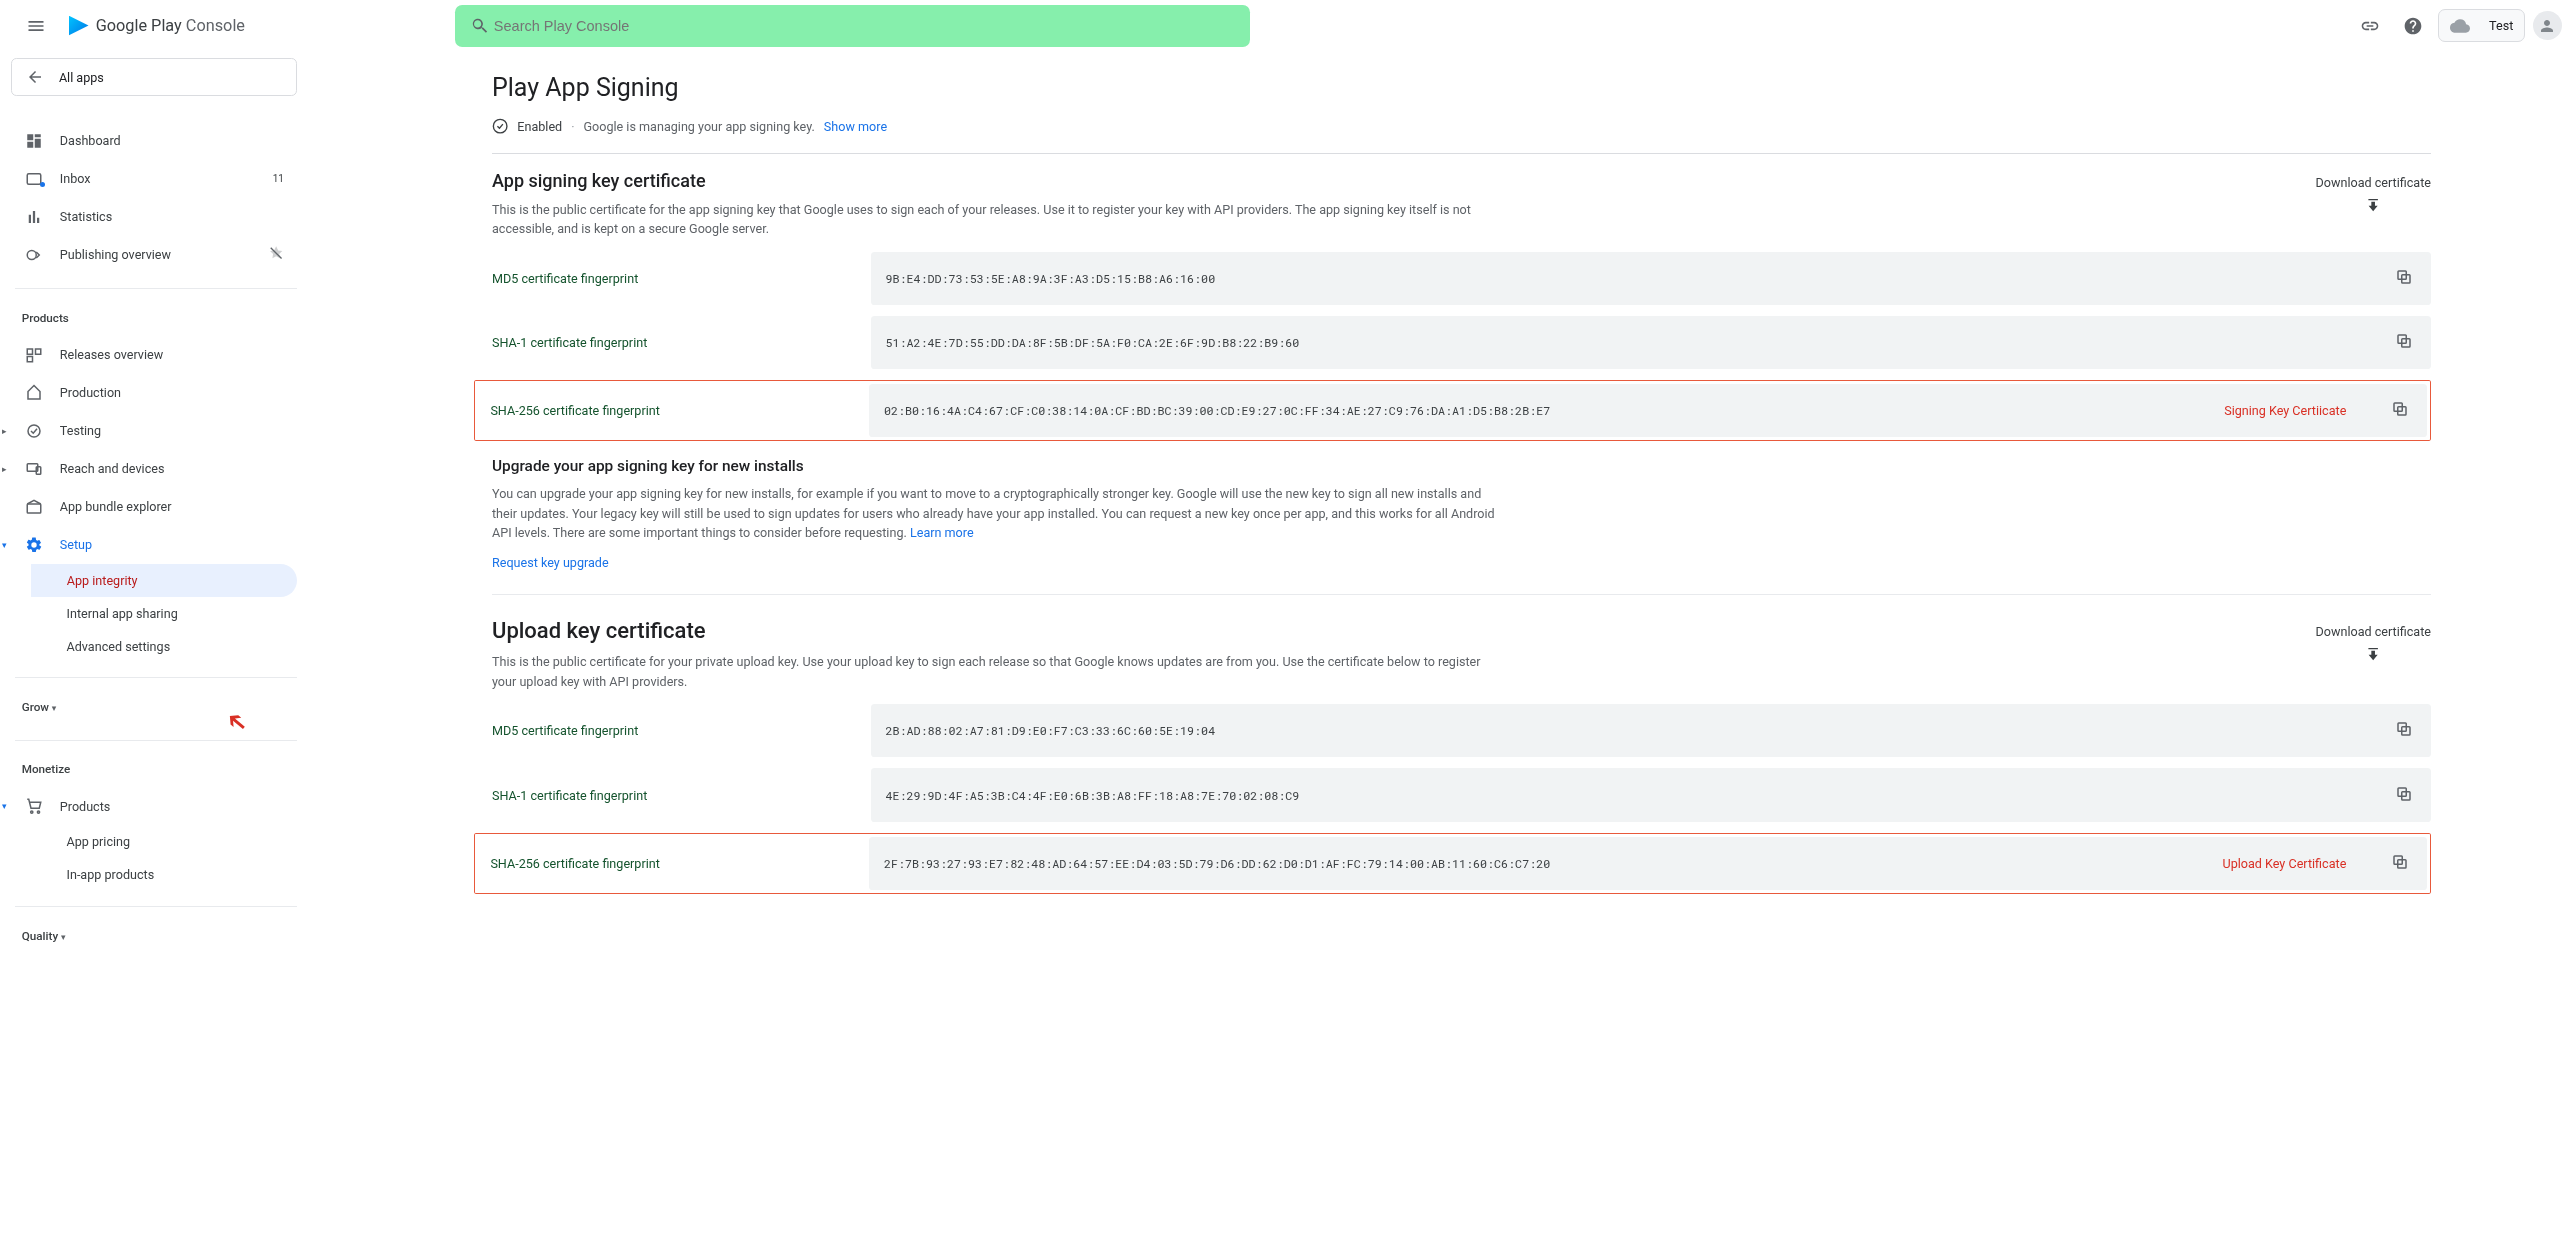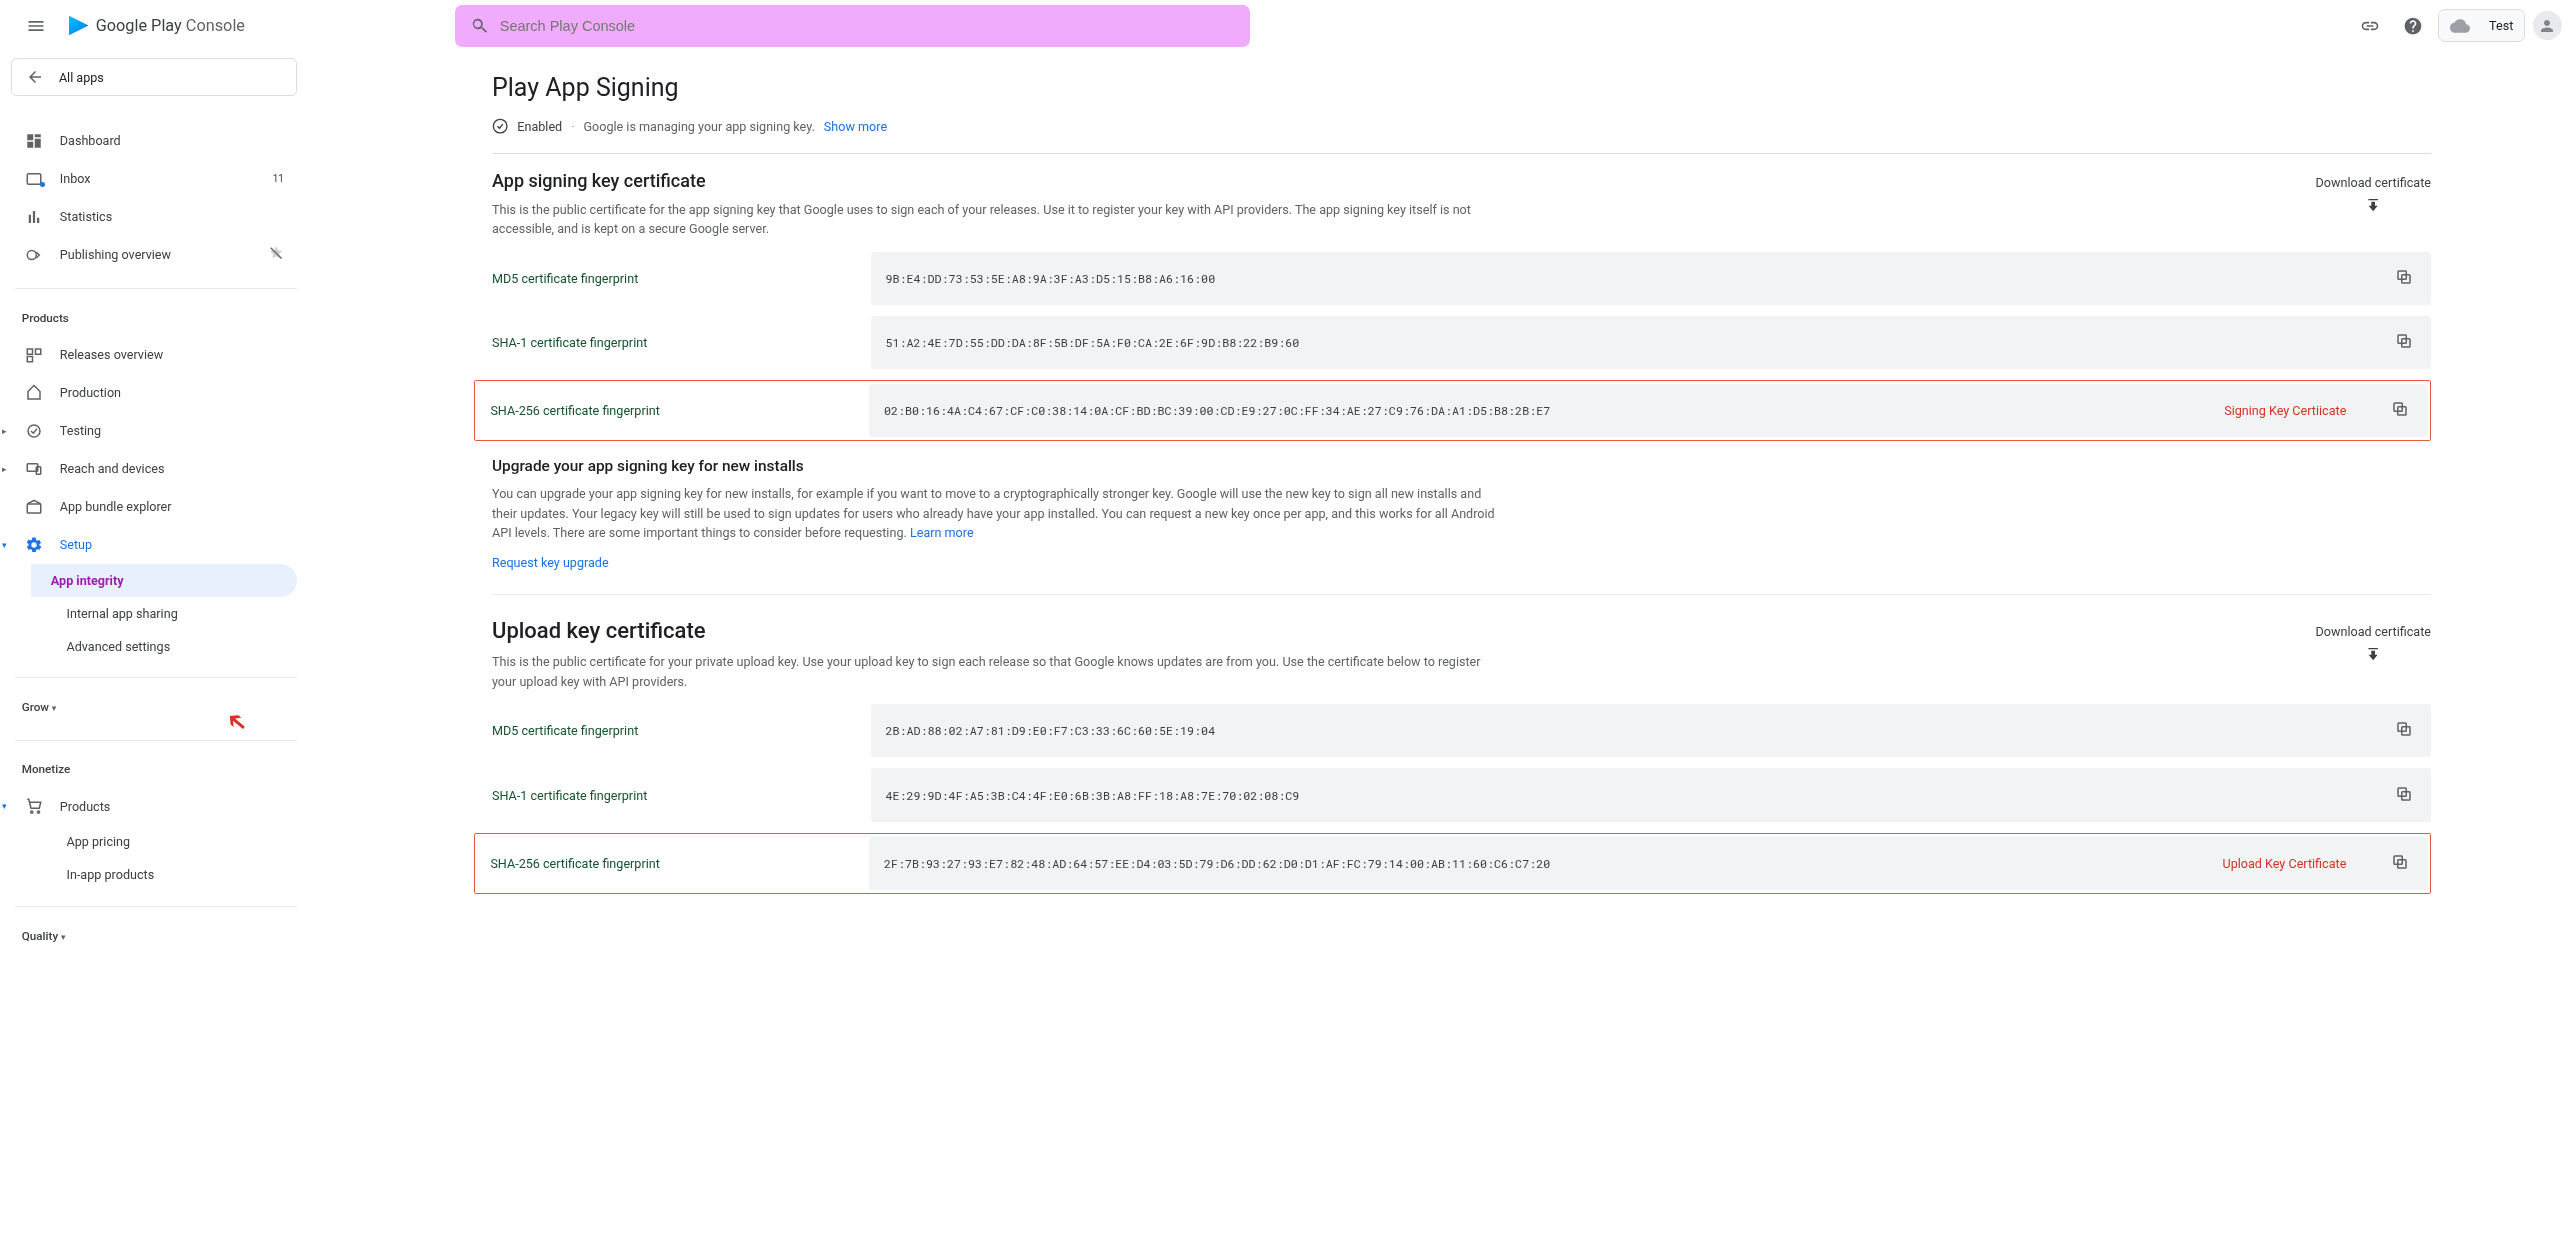--- a/index.html
+++ b/index.html
@@ -5,39 +5,39 @@
     * { box-sizing: border-box; margin: 0; padding: 0; }
     body { font-family: 'Google Sans', Roboto, Arial, sans-serif; font-size: 12.6px; color: #202124; background: #fff; }
     
     .topbar { display: flex; align-items: center; height: 51px; padding: 0 14.5px; gap: 11px; }
     .menu-btn { width: 43px; height: 43px; display: flex; align-items: center; justify-content: center; cursor: pointer; color: #5f6368; }
     .logo-wrap { display: flex; align-items: center; gap: 7.2px; }
     .logo-triangle { width: 20px; height: 20px; background: linear-gradient(135deg, #00c4ff 0%, #0073e6 100%); clip-path: polygon(0 0, 100% 50%, 0 100%); position: relative; }
     .brand-text { font-size: 16.3px; color: #5f6368; }
     .brand-text .dark { color: #3c4043; }
     .search-wrap { margin-left: 199px; flex: 0 0 795px; }
-    .search-box { background: #f0abfc; border-radius: 7.2px; height: 42px; display: flex; align-items: center; padding: 0 14.5px; gap: 11px; }
+    .search-box { background: #86efac; border-radius: 7.2px; height: 42px; display: flex; align-items: center; padding: 0 14.5px; gap: 5px; }
     .search-box input { border: none; background: transparent; outline: none; font-size: 14.5px; color: #5f6368; width: 100%; }
     .topbar-right { margin-left: auto; display: flex; align-items: center; gap: 7.2px; }
     .icon-btn { width: 36px; height: 36px; display: flex; align-items: center; justify-content: center; cursor: pointer; color: #5f6368; border-radius: 50%; }
     .account-chip { display: flex; align-items: center; gap: 19px; border: 0.9px solid #dadce0; border-radius: 7px; padding: 5.4px 11px; background: #f8f9fa; }
     .cloud-icon { color: #9aa0a6; }
     .avatar { width: 29px; height: 29px; border-radius: 50%; background: #e8eaed; display: flex; align-items: center; justify-content: center; color: #80868b; }
     
     .layout { display: flex; }
     .sidebar { width: 311px; padding: 7.2px 14.5px; }
     .allapps { border: 0.9px solid #dadce0; border-radius: 5.4px; padding: 9px 14.5px; display: flex; align-items: center; gap: 14.5px; margin-bottom: 22px; margin-left: -3.6px; }
     .nav-section { padding: 3.6px 0 14.5px 0; }
     .nav-section + .nav-section { border-top: 0.9px solid #e8eaed; padding-top: 16.3px; }
     .nav-title { font-size: 11.7px; font-weight: 500; color: #3c4043; padding: 5.4px 7.2px 11px 7.2px; }
     .nav-item { display: flex; align-items: center; gap: 16.3px; padding: 9px 12.6px; border-radius: 0 22px 22px 0; color: #3c4043; cursor: pointer; margin-left: -3.6px; position: relative; }
     .nav-item.expandable::before { content: '▸'; position: absolute; left: -9px; font-size: 9px; color: #5f6368; }
     .nav-item.expanded::before { content: '▾'; position: absolute; left: -9px; font-size: 9px; color: #1a73e8; }
     .nav-item.blue { color: #1a73e8; }
-    .nav-item.active { background: #e8f0fe; color: #a21caf; font-weight: 700; margin-left: 16.3px; padding-left: 20px; }
+    .nav-item.active { background: #e8f0fe; color: #b91c1c; font-weight: 400; margin-left: 16.3px; padding-left: 36px; }
     .nav-sub { padding-left: 52px; padding-top: 9px; padding-bottom: 9px; color: #3c4043; cursor: pointer; }
     .nav-badge { margin-left: auto; font-size: 10px; color: #3c4043; }
     .nav-right-icon { margin-left: auto; color: #5f6368; }
     .nav-icon { width: 20px; height: 20px; display: flex; align-items: center; justify-content: center; color: #5f6368; }
     .nav-item.blue .nav-icon { color: #1a73e8; }
     .blue-dot { width: 5.4px; height: 5.4px; background: #1a73e8; border-radius: 50%; position: absolute; bottom: 1.8px; right: -1.8px; }
     .icon-rel { position: relative; }
     
     .main { flex: 1; padding: 22px 145px 54px 181px; }
     .page-title { font-size: 25px; font-weight: 400; margin-bottom: 16.3px; }

